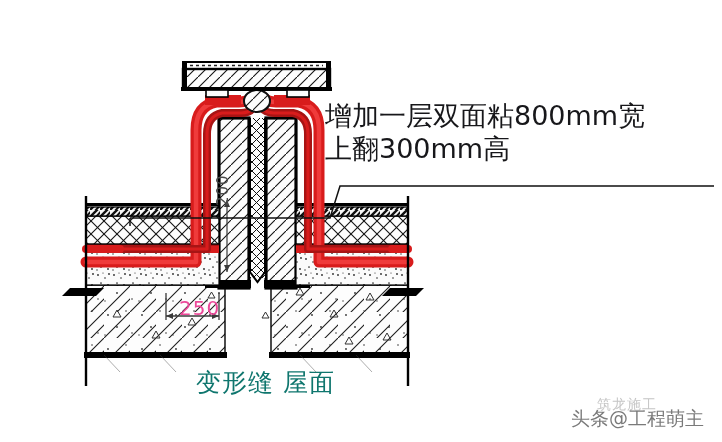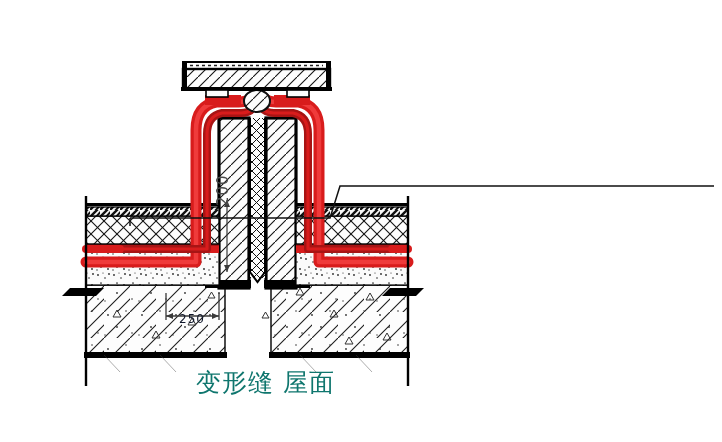--- a/index.html
+++ b/index.html
@@ -37,22 +37,22 @@
     white-space:nowrap;
   }
   .wm-main{
     position:absolute;left:0;top:8px;
     font-size:19px;color:#5d5d5d;letter-spacing:0px;
     font-family:"DejaVu Sans","Liberation Sans",sans-serif;
     white-space:nowrap;
   }
 
   .dim-250{
-    position:absolute;left:179px;top:312px;
-    font-size:12px;color:#0f172a;letter-spacing:1px;
+    position:absolute;left:179px;top:296px;
+    font-size:20px;color:#ec4899;letter-spacing:1px;
     font-family:"DejaVu Sans","Liberation Sans",sans-serif;
   }
   .dim-200{
     position:absolute;left:214px;top:206px;
     font-size:15px;color:#4a4a4a;letter-spacing:1px;
     transform:rotate(-90deg);transform-origin:left top;
     font-family:"DejaVu Sans","Liberation Sans",sans-serif;
   }
 </style>
 </head>
@@ -293,20 +293,28 @@
     </g>
 
     <g stroke="#444" stroke-width="0.8" opacity=".55">
       <path d="M104 355 L120 372"></path>
       <path d="M160 355 L176 372"></path>
       <path d="M300 355 L316 372"></path>
       <path d="M356 355 L372 372"></path>
     </g>
   </svg>
 
+  <div class="anno-block">
+    <div class="anno-line">增加一层双面粘800mm宽</div>
+    <div class="anno-line l2">上翻300mm高</div>
+  </div>
 
   <div class="dim-250">250</div>
   <div class="dim-200">200</div>
 
   <div class="caption">变形缝 屋面</div>
 
+  <div class="watermark">
+    <div class="wm-faint">筑龙施工</div>
+    <div class="wm-main">头条@工程萌主</div>
+  </div>
 
 </div>
 
 </body></html>

